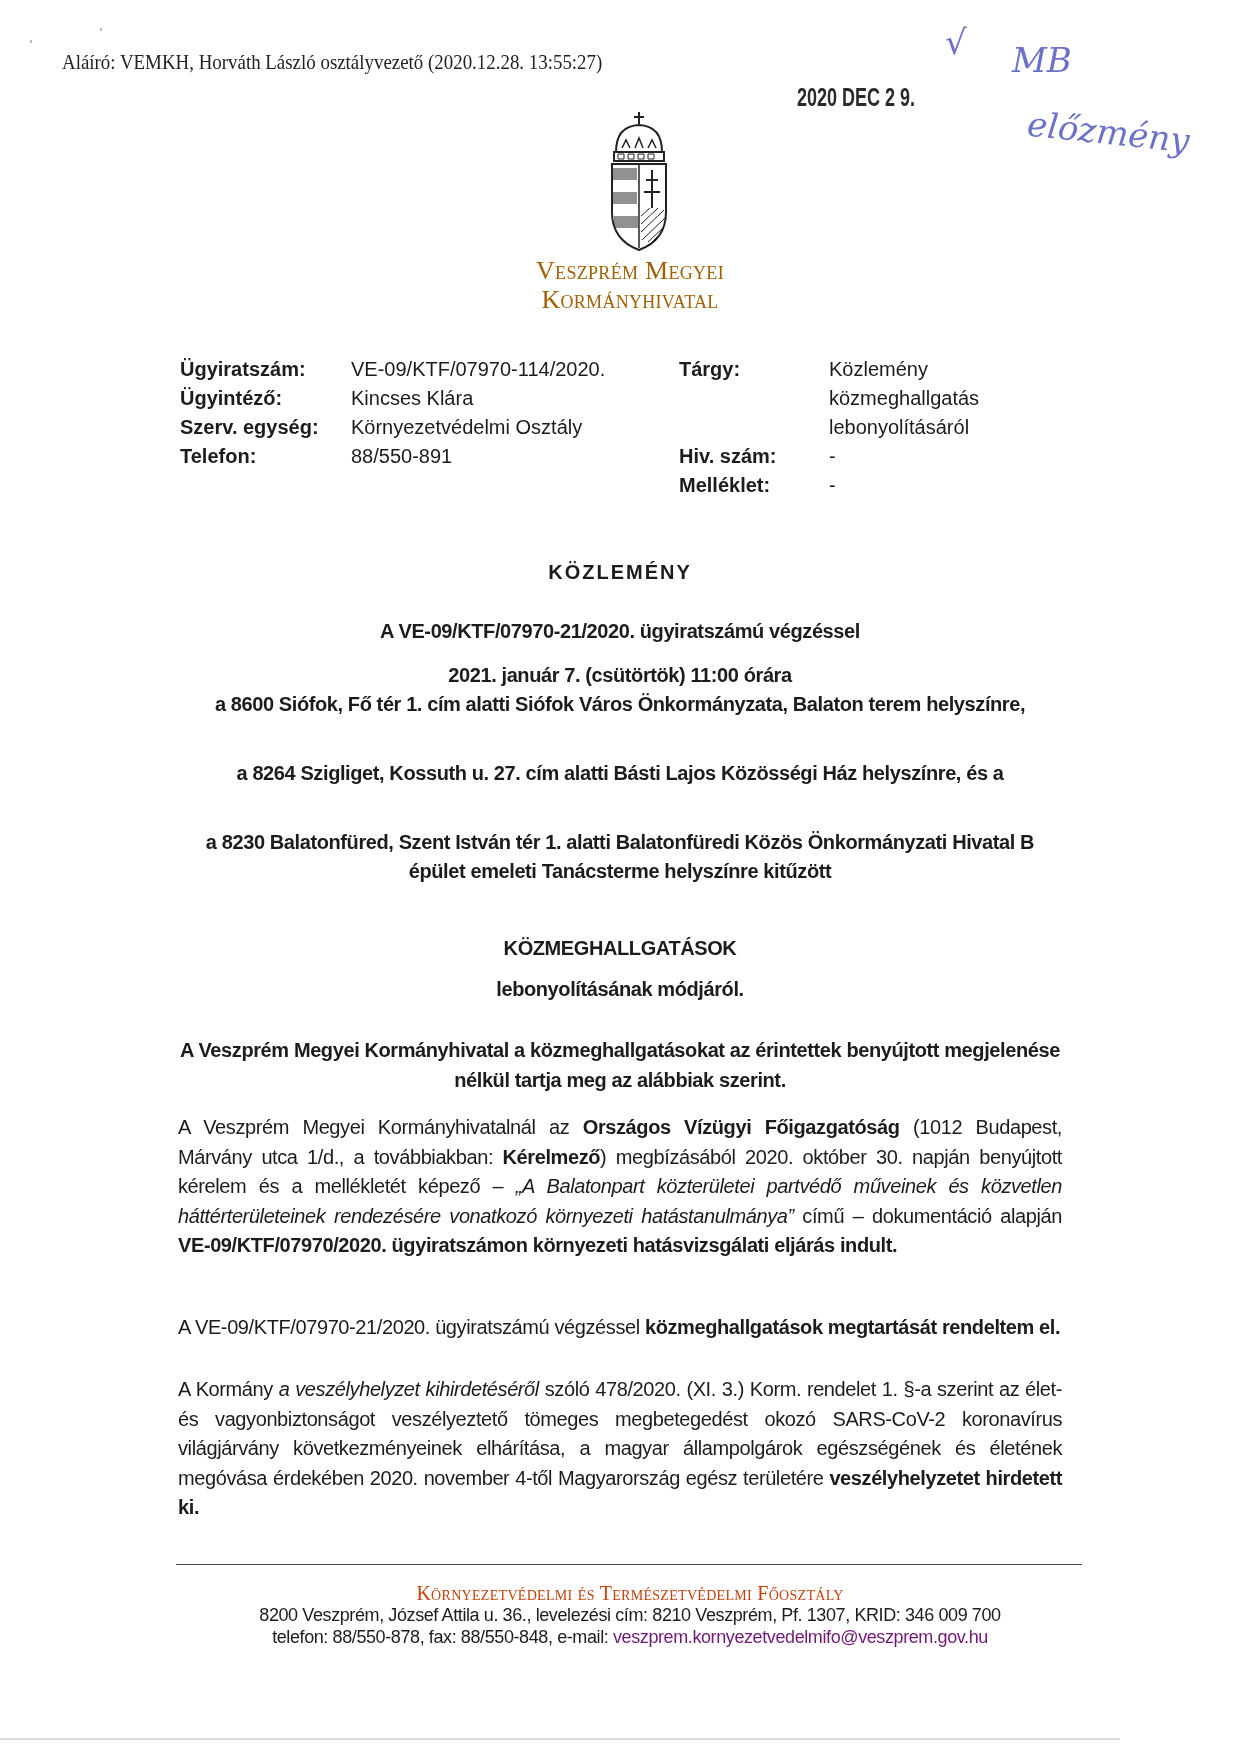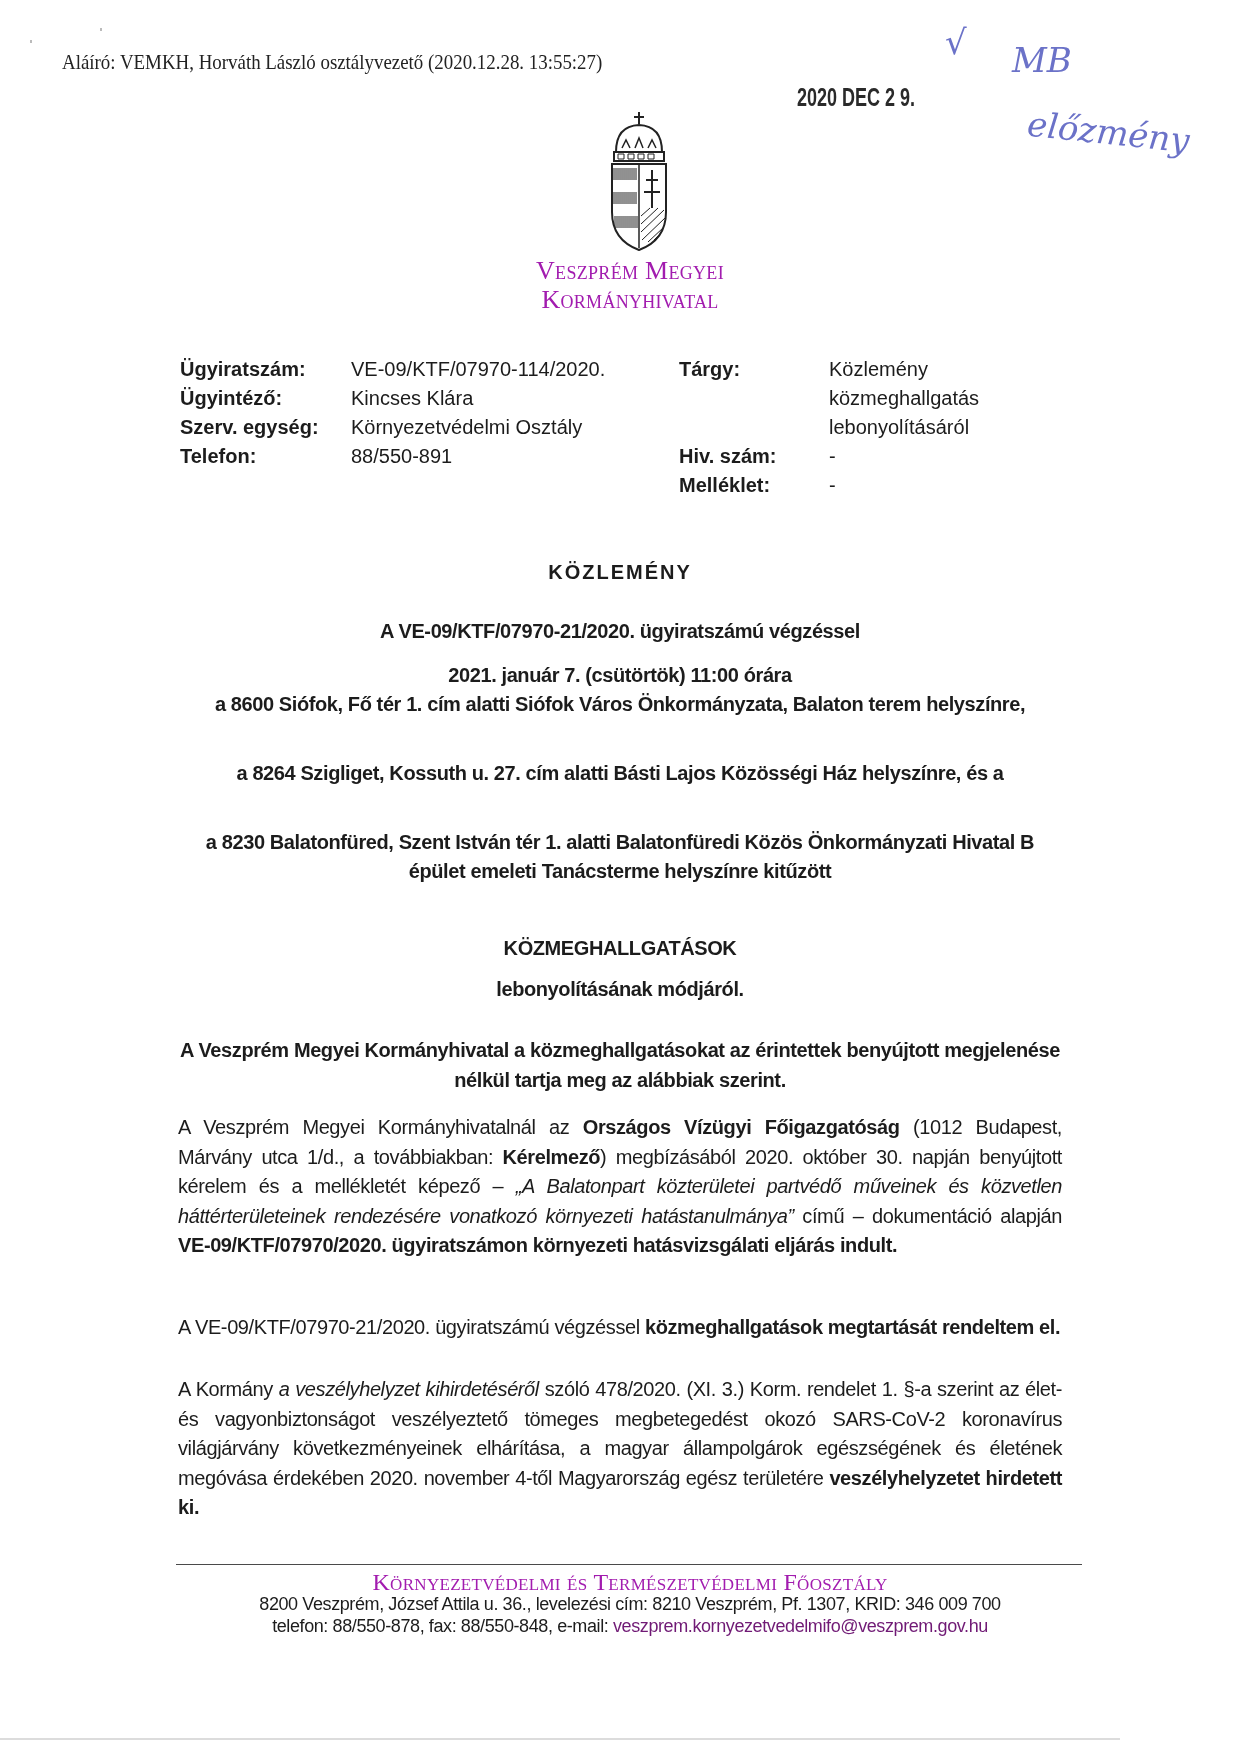--- a/index.html
+++ b/index.html
@@ -10,21 +10,21 @@
   .narrow { font-family: "Liberation Sans", sans-serif; letter-spacing: -0.4px; }
 
   #signer { left: 62px; top: 50px; font-size: 21px; transform: scaleX(0.9); transform-origin: left top; white-space: nowrap; color:#222; }
   #stamp { left: 797px; top: 83px; font-size: 25px; font-weight: bold; transform: scaleX(0.72); transform-origin: left top; white-space: nowrap; color:#2a2a2a; font-family: "Liberation Sans", sans-serif; }
   .hand { color: #6b72c8; font-family: "DejaVu Serif", serif; font-style: italic; }
   #hand-check { left: 945px; top: 22px; font-size: 34px; }
   #hand-initials { left: 1012px; top: 40px; font-size: 34px; }
   #hand-note { left: 1027px; top: 112px; font-size: 34px; transform: rotate(6deg); }
 
   #coat { left: 604px; top: 112px; width: 70px; height: 140px; }
-  #office { left: 500px; top: 256px; width: 260px; text-align: center; font-size: 26px; line-height: 29px; color:#a21caf; font-variant: small-caps; letter-spacing: 0.3px; }
+  #office { left: 500px; top: 256px; width: 260px; text-align: center; font-size: 26px; line-height: 29px; color:#a16207; font-variant: small-caps; letter-spacing: 0.3px; }
 
   .meta { font-size: 20px; line-height: 29px; }
   .meta .lbl { font-weight: bold; }
   #meta-left-labels { left: 180px; top: 355px; }
   #meta-left-values { left: 351px; top: 355px; }
   #meta-right-labels { left: 679px; top: 355px; }
   #meta-right-values { left: 829px; top: 355px; }
   .meta div { white-space: nowrap; height: 29px; }
 
   .center-block { left: 160px; width: 920px; text-align: center; font-weight: bold; font-size: 20px; }
@@ -40,21 +40,21 @@
 
   .para { left: 178px; width: 884px; font-size: 20px; line-height: 29.5px; text-align: justify; }
   #p1 { top: 1113px; }
   #p2 { top: 1313px; }
   #p3 { top: 1375px; }
   b { font-weight: bold; }
   i { font-style: italic; }
 
   #footer-rule { left: 176px; top: 1564px; width: 906px; height: 0; border-top: 1.5px solid #4a4a4a; }
   #footer { left: 160px; top: 1571px; width: 940px; text-align: center; font-size: 18px; line-height: 22px; }
-  #footer-dept { font-family: "Liberation Serif", serif; font-variant: small-caps; font-size: 24px; letter-spacing: 0.3px; color:#a21caf; }
+  #footer-dept { font-family: "Liberation Serif", serif; font-variant: small-caps; font-size: 20px; letter-spacing: 0.3px; color:#c2410c;margin-top:11px; }
   #footer-email { color:#701a75; }
 
   #bottom-line { left: 0; top: 1738px; width: 1120px; height: 0; border-top: 2px solid #dcdcdc; }
   .speck { width: 2px; height: 3px; background:#bbb; }
 </style>
 </head>
 <body>
 
 <div class="abs speck" style="left:30px;top:40px;"></div>
 <div class="abs speck" style="left:100px;top:28px;"></div>

